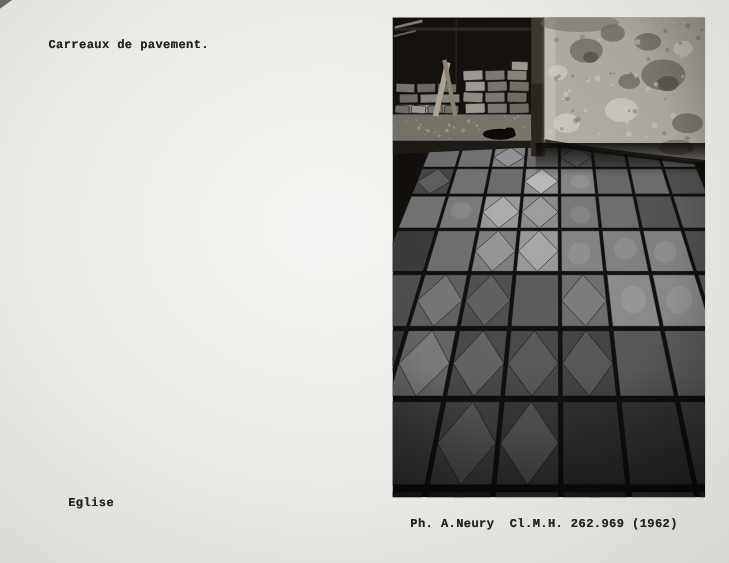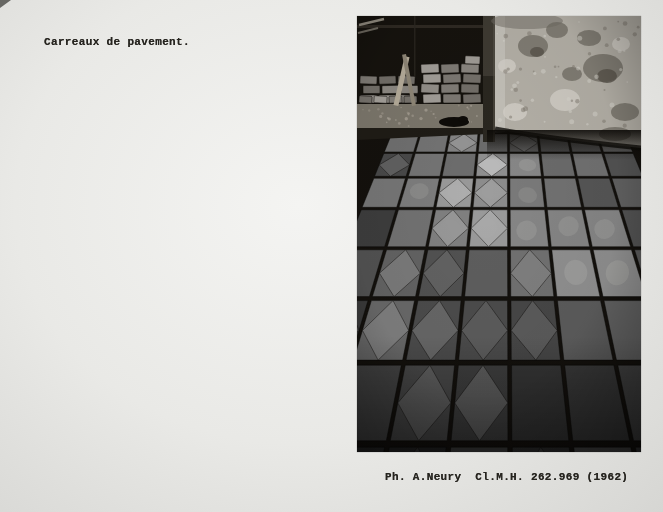--- a/index.html
+++ b/index.html
@@ -9,21 +9,21 @@
     font-family:"Liberation Mono","DejaVu Sans Mono",monospace;
     color:#26241f;
   }
   .typed{
     position:absolute;font-size:11px;font-weight:700;letter-spacing:0.35px;
     white-space:pre;text-shadow:0 0 0.5px rgba(30,28,24,0.75);
   }
   .title{left:44px;top:36px;}
   .loc{left:35px;top:430px;line-height:11.4px;}
   .loc .ind{padding-left:27px;}
-  .credit{left:373px;top:471px;margin-left:12px;}
+  .credit{left:373px;top:471px;}
   .photo{
     position:absolute;left:357px;top:16px;width:284px;height:436px;margin:0;
     box-shadow:0 0 1px rgba(0,0,0,0.45);
   }
   .photo svg{display:block;}
   .corner-mark{
     position:absolute;left:0;top:0;width:0;height:0;
     border-top:8px solid rgba(62,62,58,0.75);border-right:11px solid transparent;
   }
 </style>
@@ -297,17 +297,18 @@
         <circle cx="157.5" cy="69.8" r="2.4" fill="#d8d5cd" opacity="0.5"></circle>
         <circle cx="270.2" cy="66.1" r="0.8" fill="#d8d5cd" opacity="0.5"></circle>
         <path d="M138,113 C182,121 235,127 284,132" stroke="#0d0b08" stroke-width="5" fill="none" opacity="0.8"></path>
         <rect x="130" y="114" width="154" height="30" fill="url(#gBase)"></rect>
         <rect x="0" y="320" width="284" height="116" fill="url(#gBot)"></rect>
         <rect x="0" y="0" width="284" height="436" fill="url(#gVig)"></rect>
       </svg>
   </figure>
 
   <div class="typed loc">
+    <div class="ind">Eglise</div>
     
   </div>
 
   <div class="typed credit">Ph. A.Neury  Cl.M.H. 262.969 (1962)</div>
 </div>
 
 </body></html>

